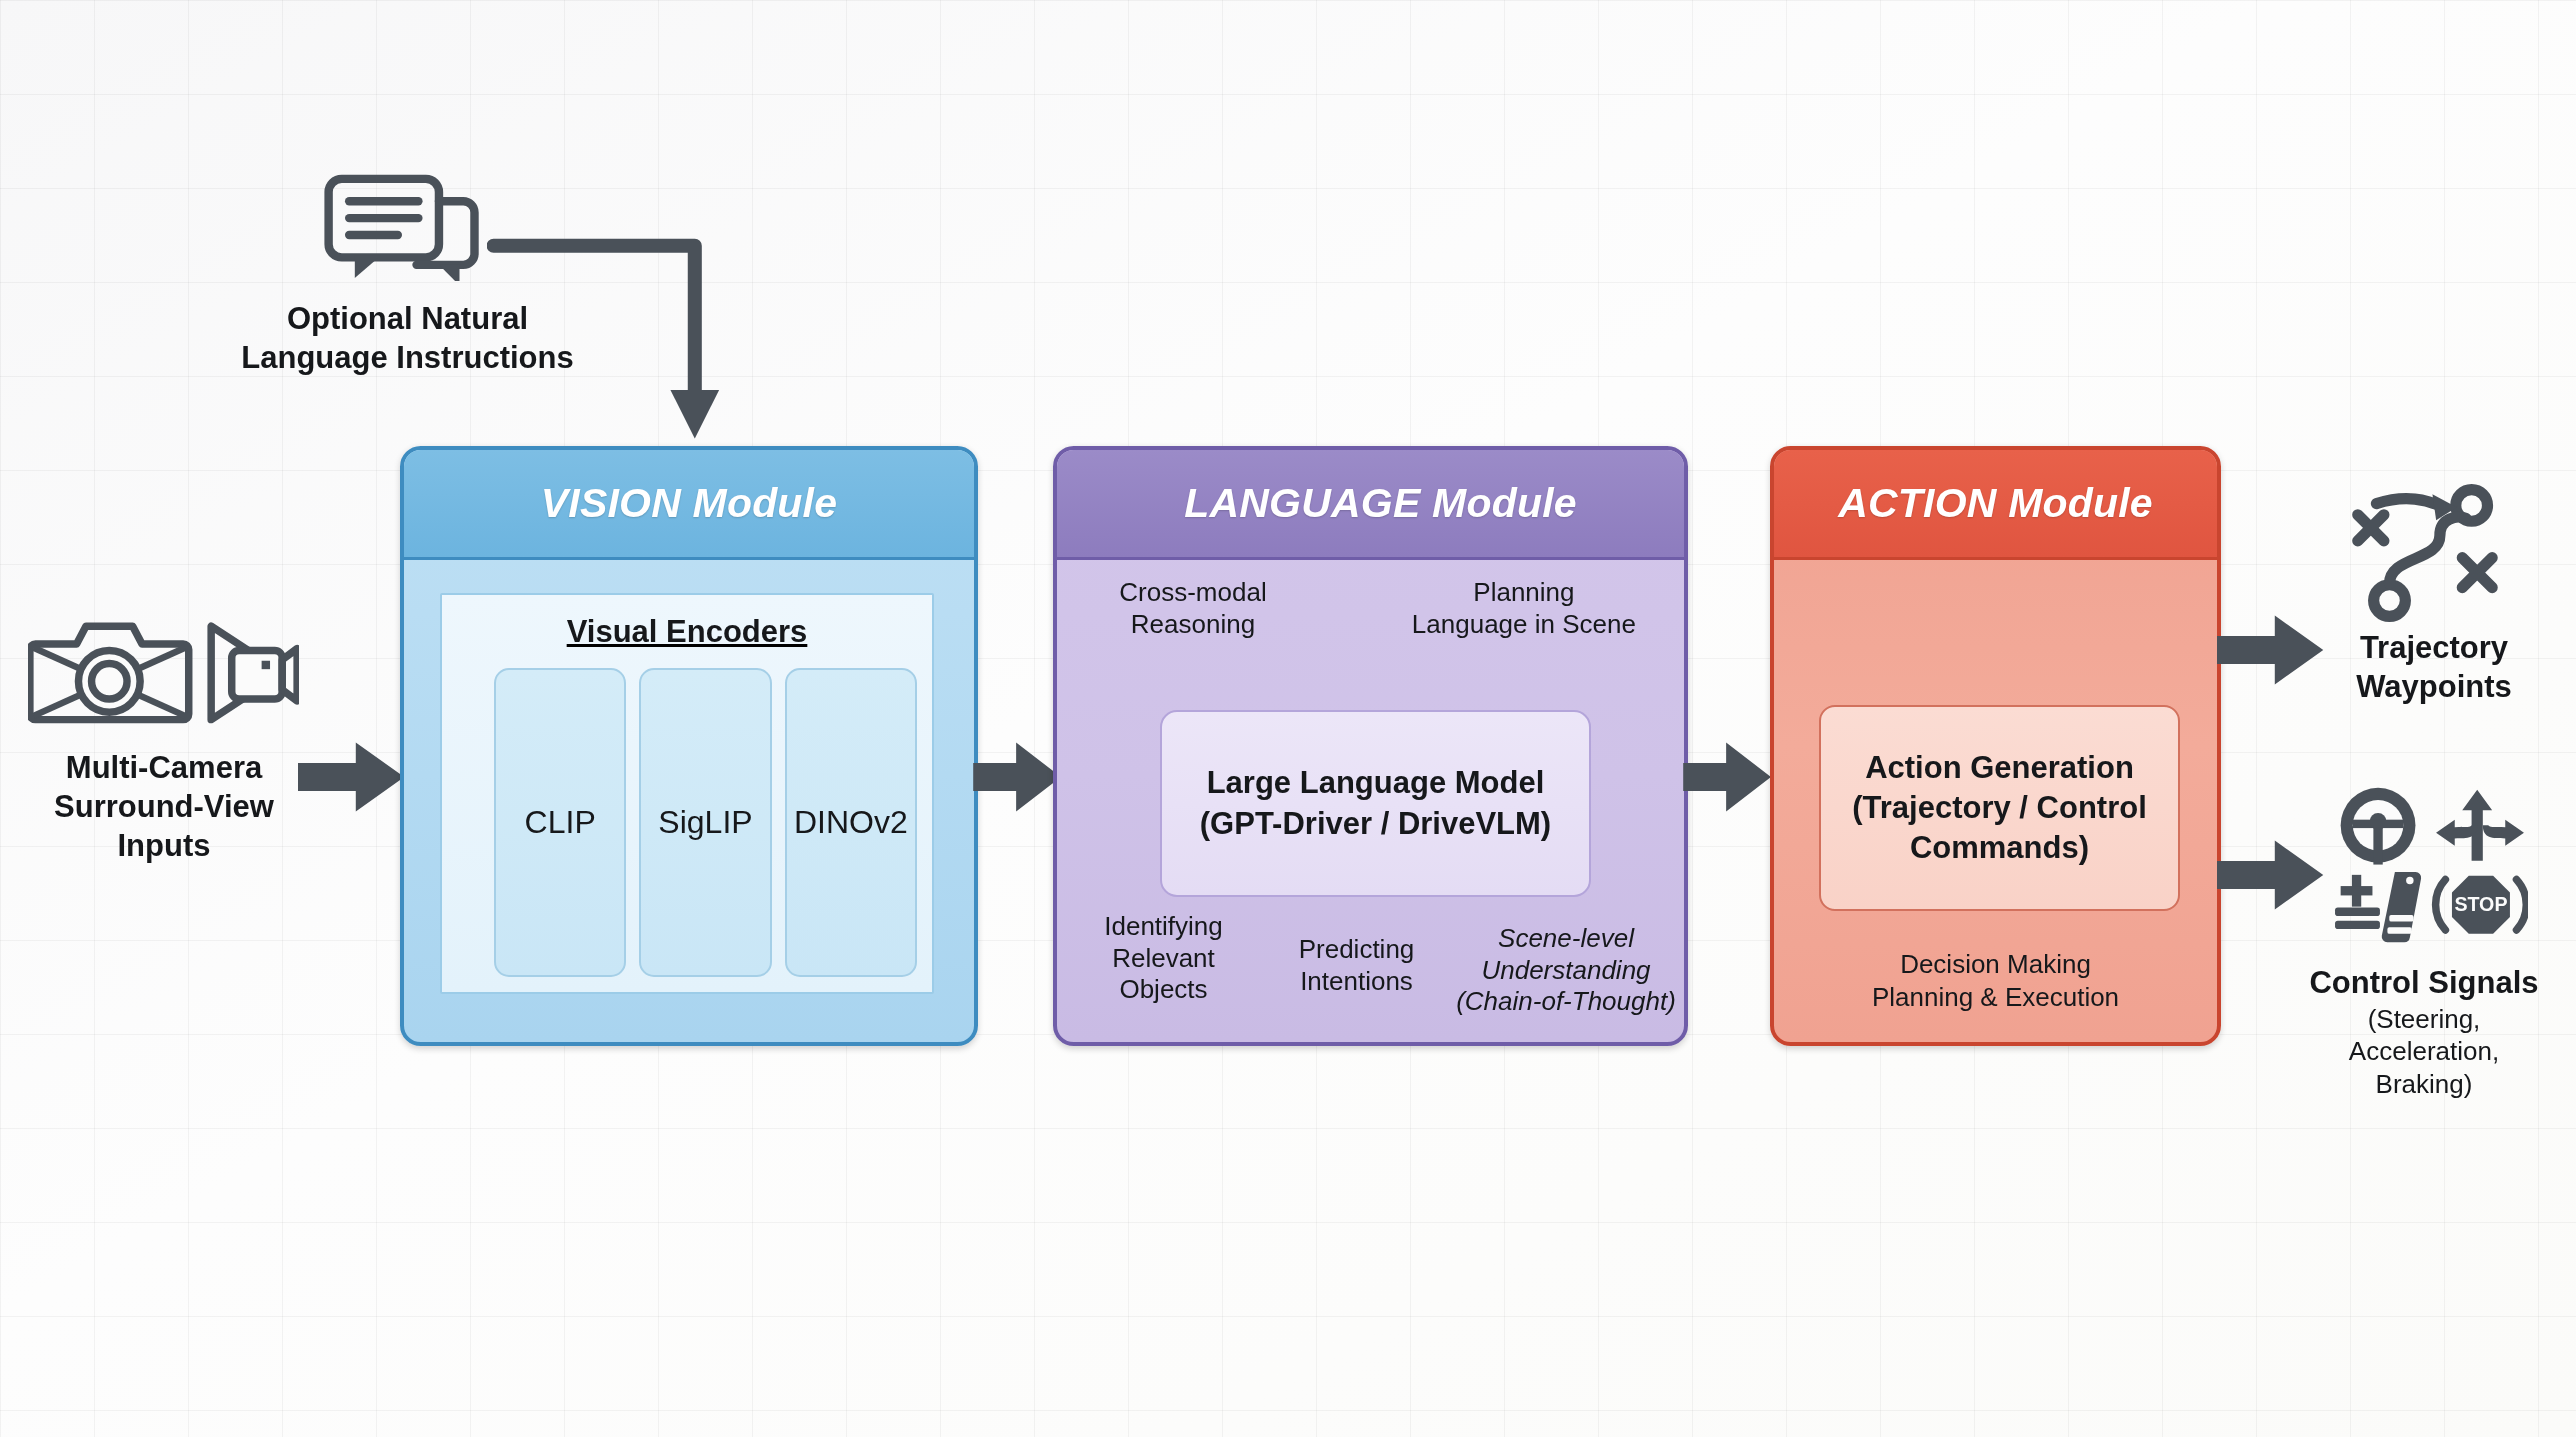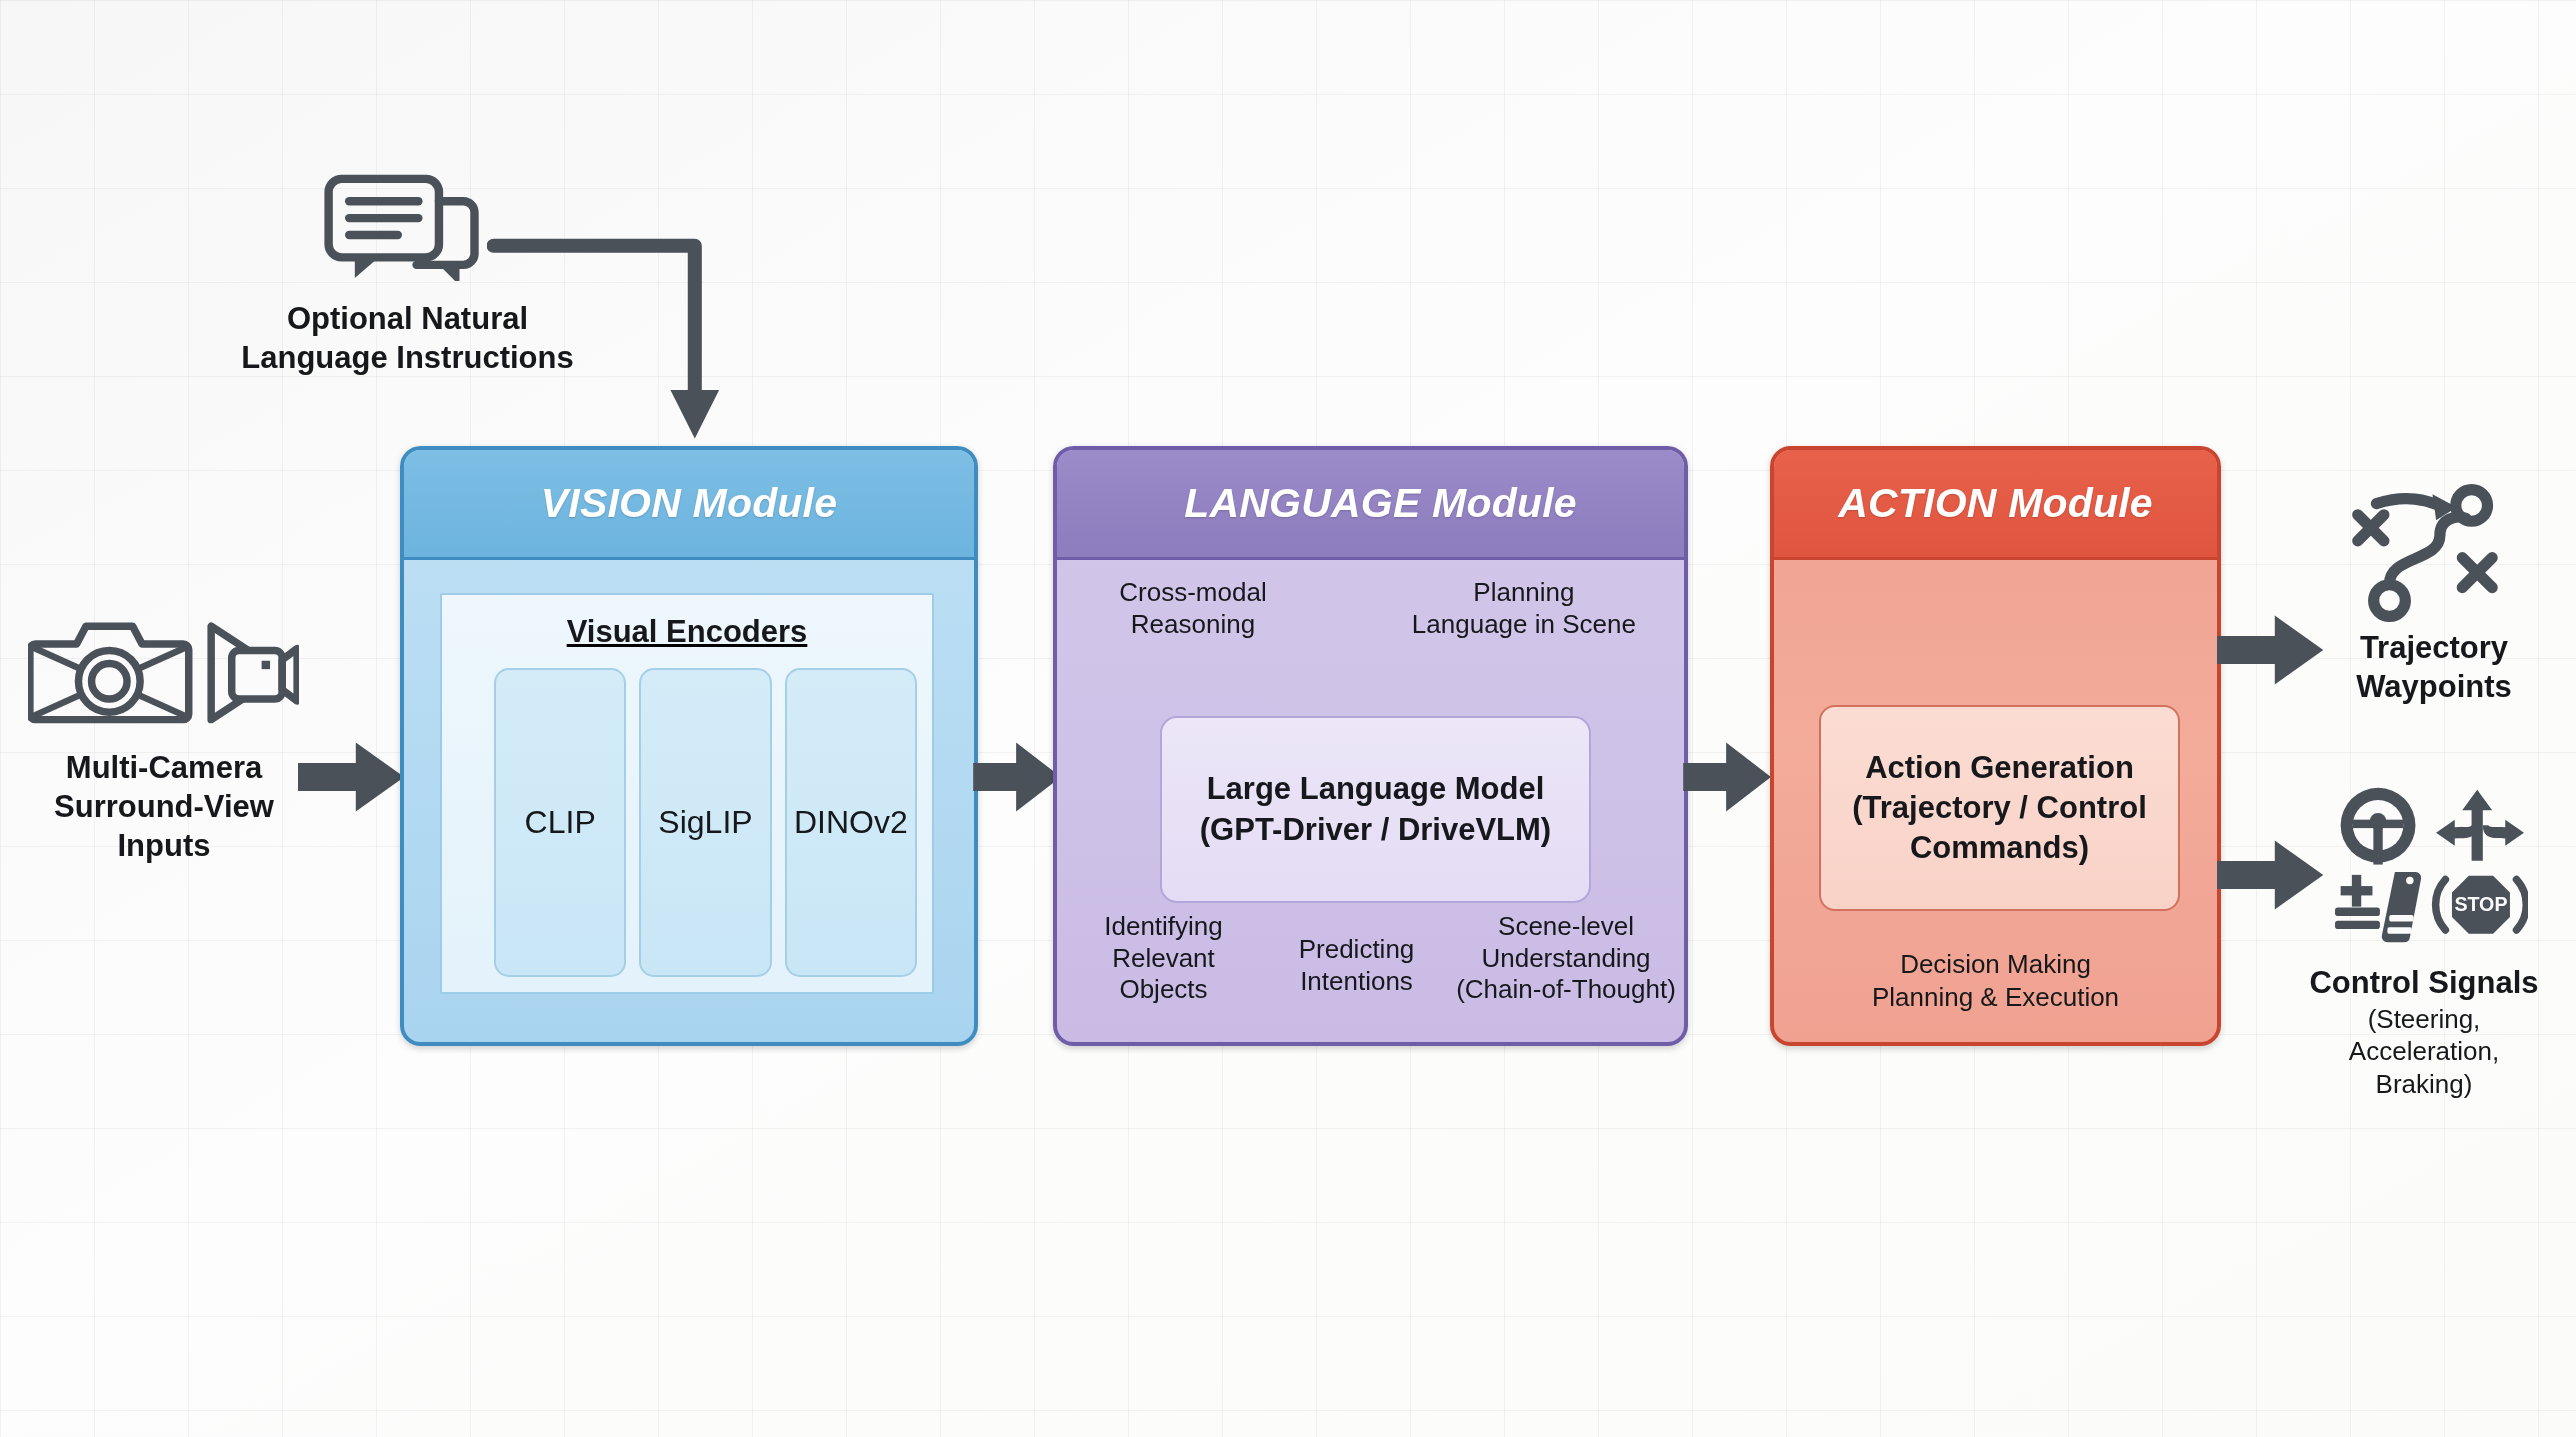--- a/index.html
+++ b/index.html
@@ -76,21 +76,21 @@
   #language-module .hdr {
     background: linear-gradient(180deg,#9b8bc8 0%, #8d7cbe 100%);
     border-bottom: 3.7px solid #6f5da8;
     padding-left: 20px;
   }
   .lang-note {
     position: absolute; font-size: 26px; color: #16181b; line-height: 1.22;
     text-align: center;
   }
   #lang-llm {
-    position: absolute; left: 103px; top: 156px; width: 431px; height: 187px;
+    position: absolute; left: 103px; top: 150px; width: 431px; height: 187px;
     border: 2.8px solid #b4a5da; border-radius: 17px;
     background: linear-gradient(180deg,#ece6f8 0%, #e4dcf4 100%);
     display: flex; flex-direction: column; align-items: center; justify-content: center;
     font-size: 31px; font-weight: bold; color: #16181b; line-height: 1.3;
     text-align: center;
   }
 
   
   #action-module {
     left: 1770px; top: 446px; width: 451px; height: 600px;
@@ -213,21 +213,21 @@
 
       <div class="lang-note" style="left:13px; top:351px; width:187px;">
         <div>Identifying</div>
         <div>Relevant</div>
         <div>Objects</div>
       </div>
       <div class="lang-note" style="left:201px; top:374px; width:197px;">
         <div>Predicting</div>
         <div>Intentions</div>
       </div>
-      <div class="lang-note" style="left:391px; top:351px; width:236px;">
+      <div class="lang-note" style="left:391px; top:363px; width:236px;font-style:italic;">
         <div>Scene-level</div>
         <div>Understanding</div>
         <div>(Chain-of-Thought)</div>
       </div>
     </div>
   </div>
 
   <svg class="abs" style="left:1683px; top:735px; width:90px; height:84px;" viewBox="0 0 96 90">
     <path d="M0 30 L46 30 L46 8 L94 45 L46 82 L46 60 L0 60 Z" fill="#4a5159"></path>
   </svg>

